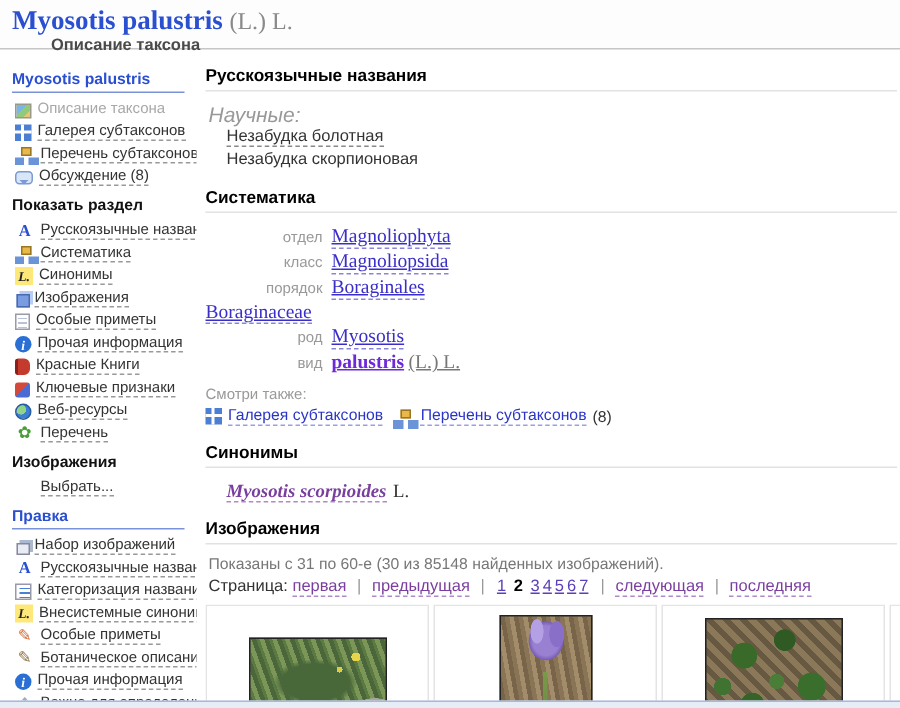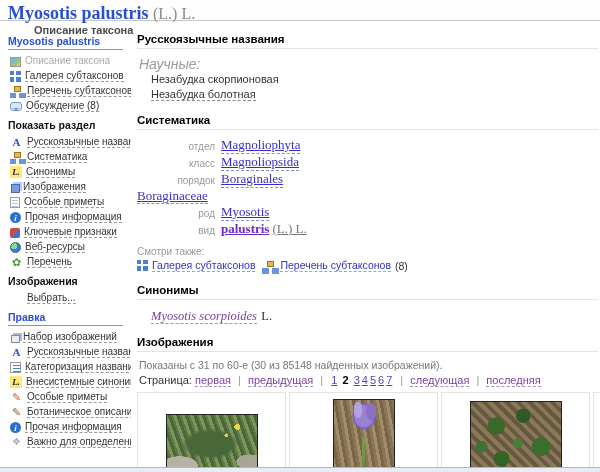--- a/index.html
+++ b/index.html
@@ -1,20 +1,20 @@
 <!DOCTYPE html>
 <html><head>
 <meta charset="utf-8">
 <style>
   * { box-sizing: border-box; margin: 0; padding: 0; }
   html,body { width:600px; height:472px; overflow:hidden; background:#fff;
     font-family:"Liberation Sans",sans-serif; color:#333; }
 
   
-  .hdr { padding:3px 0 0 8px; height:21px; border-bottom:1px solid #c6c6c6; background:#fdfdfd; }
+  .hdr { padding:3px 0 0 8px; height:33px; border-bottom:1px solid #c6c6c6; background:#fdfdfd; }
   .hdr-title { font-family:"Liberation Serif",serif; font-size:18px; font-weight:bold; color:#2a4fd0; display:inline; }
   .hdr-author { font-family:"Liberation Serif",serif; font-size:16px; color:#8a8a8a; display:inline; }
   .hdr-tab { margin:0 0 0 26px; font-size:11px; font-weight:bold; color:#4a4a4a; }
 
   
   .body { display:flex; align-items:flex-start; }
 
   
   .sb { width:131px; flex:none; padding:8px 0 0 6px; }
   .sb-title { font-size:10.5px; font-weight:bold; margin:6px 8px 3px 2px; color:#111; }
@@ -75,21 +75,21 @@
   .sys-author { color:#777; margin-left:3px; }
 
   .see-also { margin-top:8px; }
   .see-also .cap { color:#999; font-size:10px; }
   .see-links { font-size:10.5px; margin-top:2px; display:flex; align-items:center; }
   .see-links .ic { top:0; }
   .see-links .lnk-blue { color:#2a35c8; border-bottom:1px dashed #99a0e0; margin-right:8px; cursor:pointer; }
   .see-count { color:#333; margin-left:-4px; }
 
   .syn-row { margin-left:14px; line-height:16px; }
-  .syn-name { font-family:"Liberation Serif",serif; font-style:italic; font-weight:normal; font-size:12.5px;
+  .syn-name { font-family:"Liberation Serif",serif; font-style:italic; font-weight:bold; font-size:12.5px;
               color:#7a3f9e; border-bottom:1px dashed #b08ac8; cursor:pointer; }
   .syn-author { font-family:"Liberation Serif",serif; font-size:12.5px; color:#333; }
 
   .img-summary { color:#777; font-size:10.5px; margin:0 0 3px 2px; }
   .pgn { font-size:11px; margin:0 2px 6px 2px; color:#333; }
   .pgn .w { color:#7a3f9e; border-bottom:1px dashed #b08ac8; cursor:pointer; }
   .pgn .n { color:#5a3fb8; text-decoration:underline; cursor:pointer; margin:0 1px; }
   .pgn .cur { font-weight:bold; color:#000; margin:0 1px; }
   .pgn .sep { color:#999; margin:0 4px; }
 
@@ -179,20 +179,24 @@
     </div>
     <div class="sb-item">
       <span class="ic ic-doc"></span>
       <span class="lbl">Особые приметы</span>
     </div>
     <div class="sb-item">
       <span class="ic ic-info"></span>
       <span class="lbl">Прочая информация</span>
     </div>
     <div class="sb-item">
+      <span class="ic ic-book"></span>
+      <span class="lbl">Красные Книги</span>
+    </div>
+    <div class="sb-item">
       <span class="ic ic-key"></span>
       <span class="lbl">Ключевые признаки</span>
     </div>
     <div class="sb-item">
       <span class="ic ic-globe"></span>
       <span class="lbl">Веб-ресурсы</span>
     </div>
     <div class="sb-item">
       <span class="ic ic-flower"></span>
       <span class="lbl">Перечень</span>
@@ -236,22 +240,22 @@
       <span class="ic ic-target"></span>
       <span class="lbl">Важно для определения</span>
     </div>
   </div>
 
   <div class="main">
 
     <div class="sec">
       <div class="sec-title">Русскоязычные названия</div>
       <div class="muted">Научные:</div>
+      <div class="name-row"><span class="lnk-dash">Незабудка болотная</span></div>
       <div class="name-row"><span class="plain">Незабудка скорпионовая</span></div>
-      <div class="name-row"><span class="lnk-dash">Незабудка болотная</span></div>
     </div>
 
     <div class="sec">
       <div class="sec-title">Систематика</div>
       <div class="sys-row">
         <span class="sys-rank">отдел</span>
         <span class="lat lat-link">Magnoliophyta</span>
       </div>
       <div class="sys-row">
         <span class="sys-rank">класс</span>

